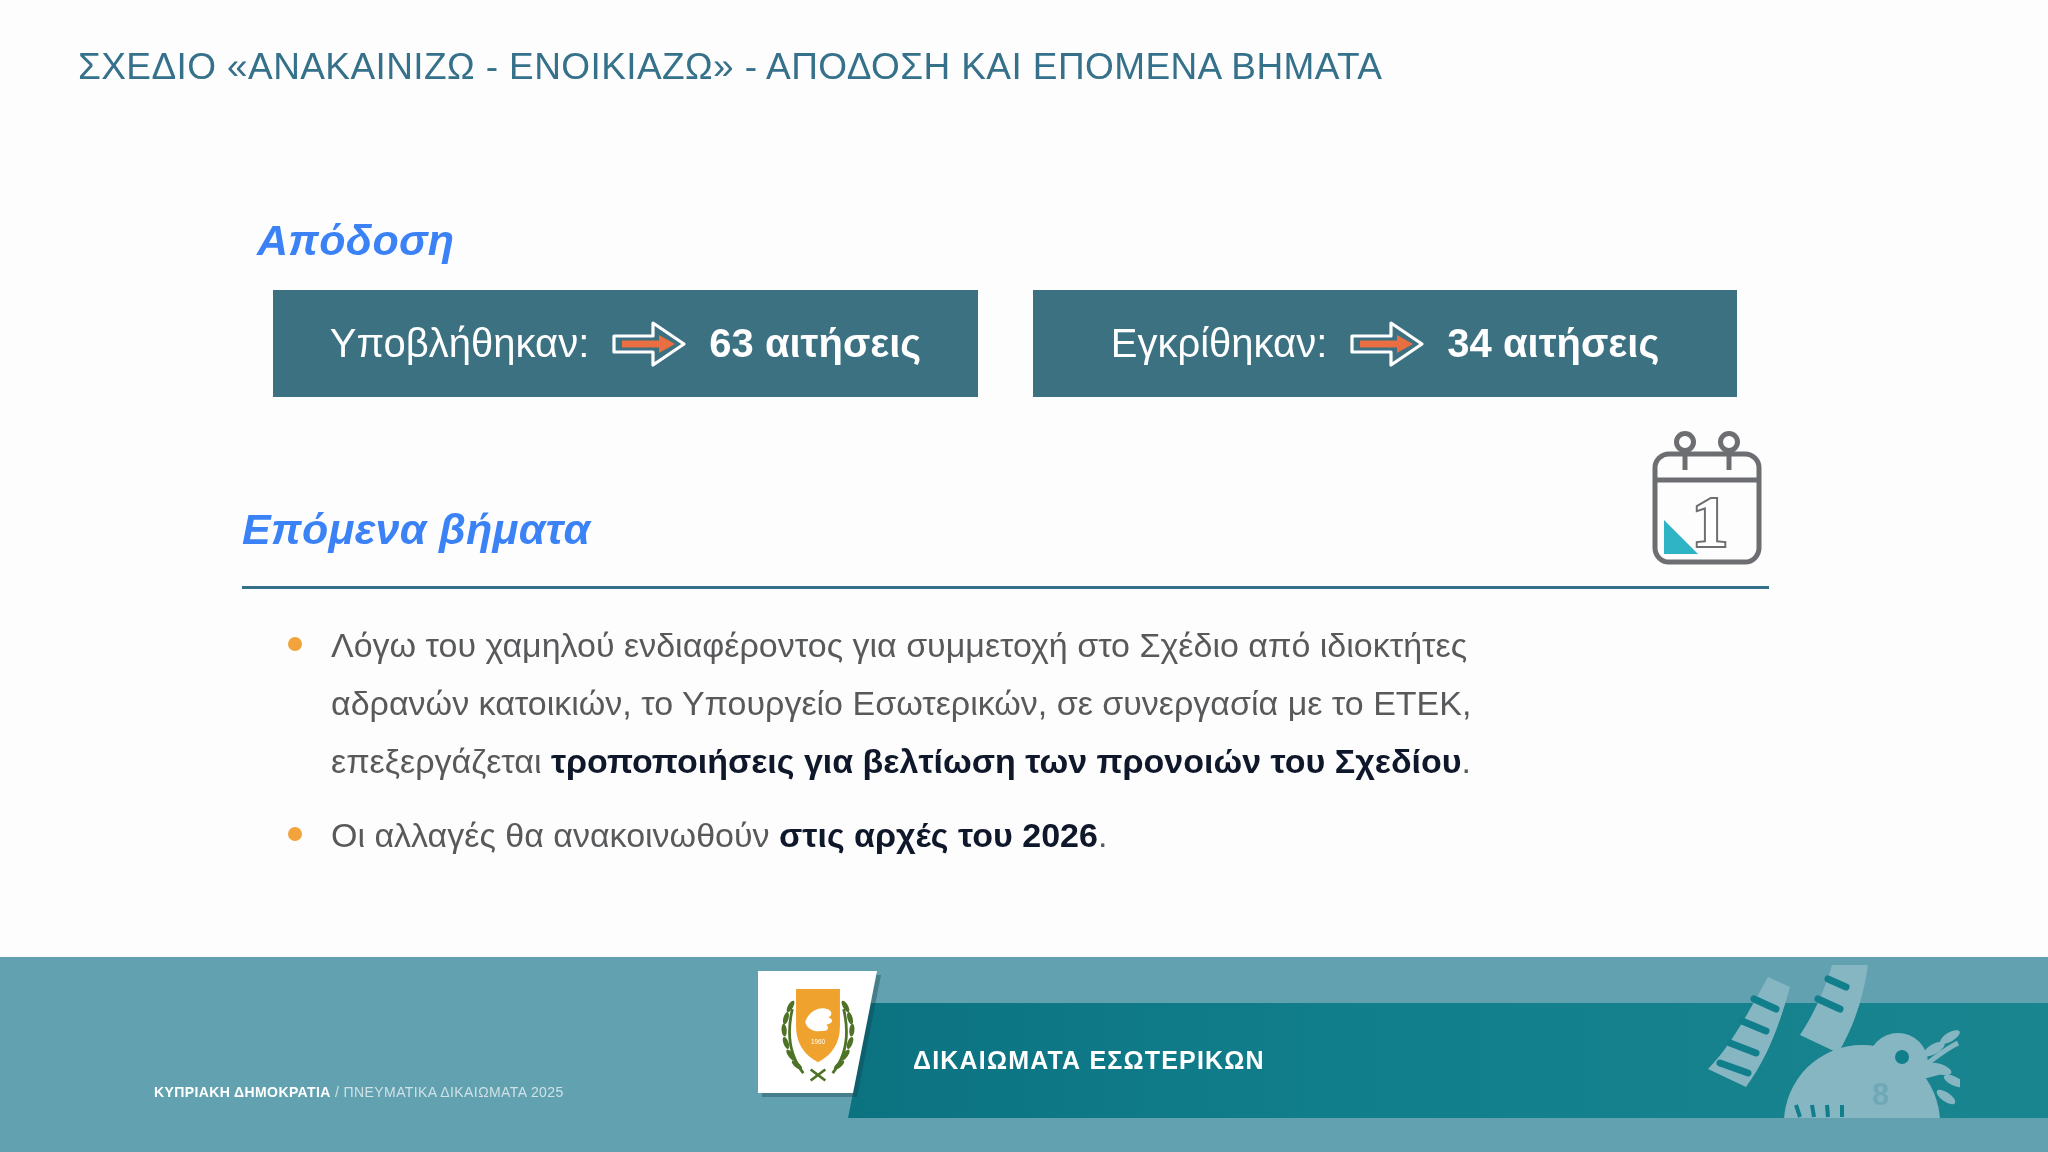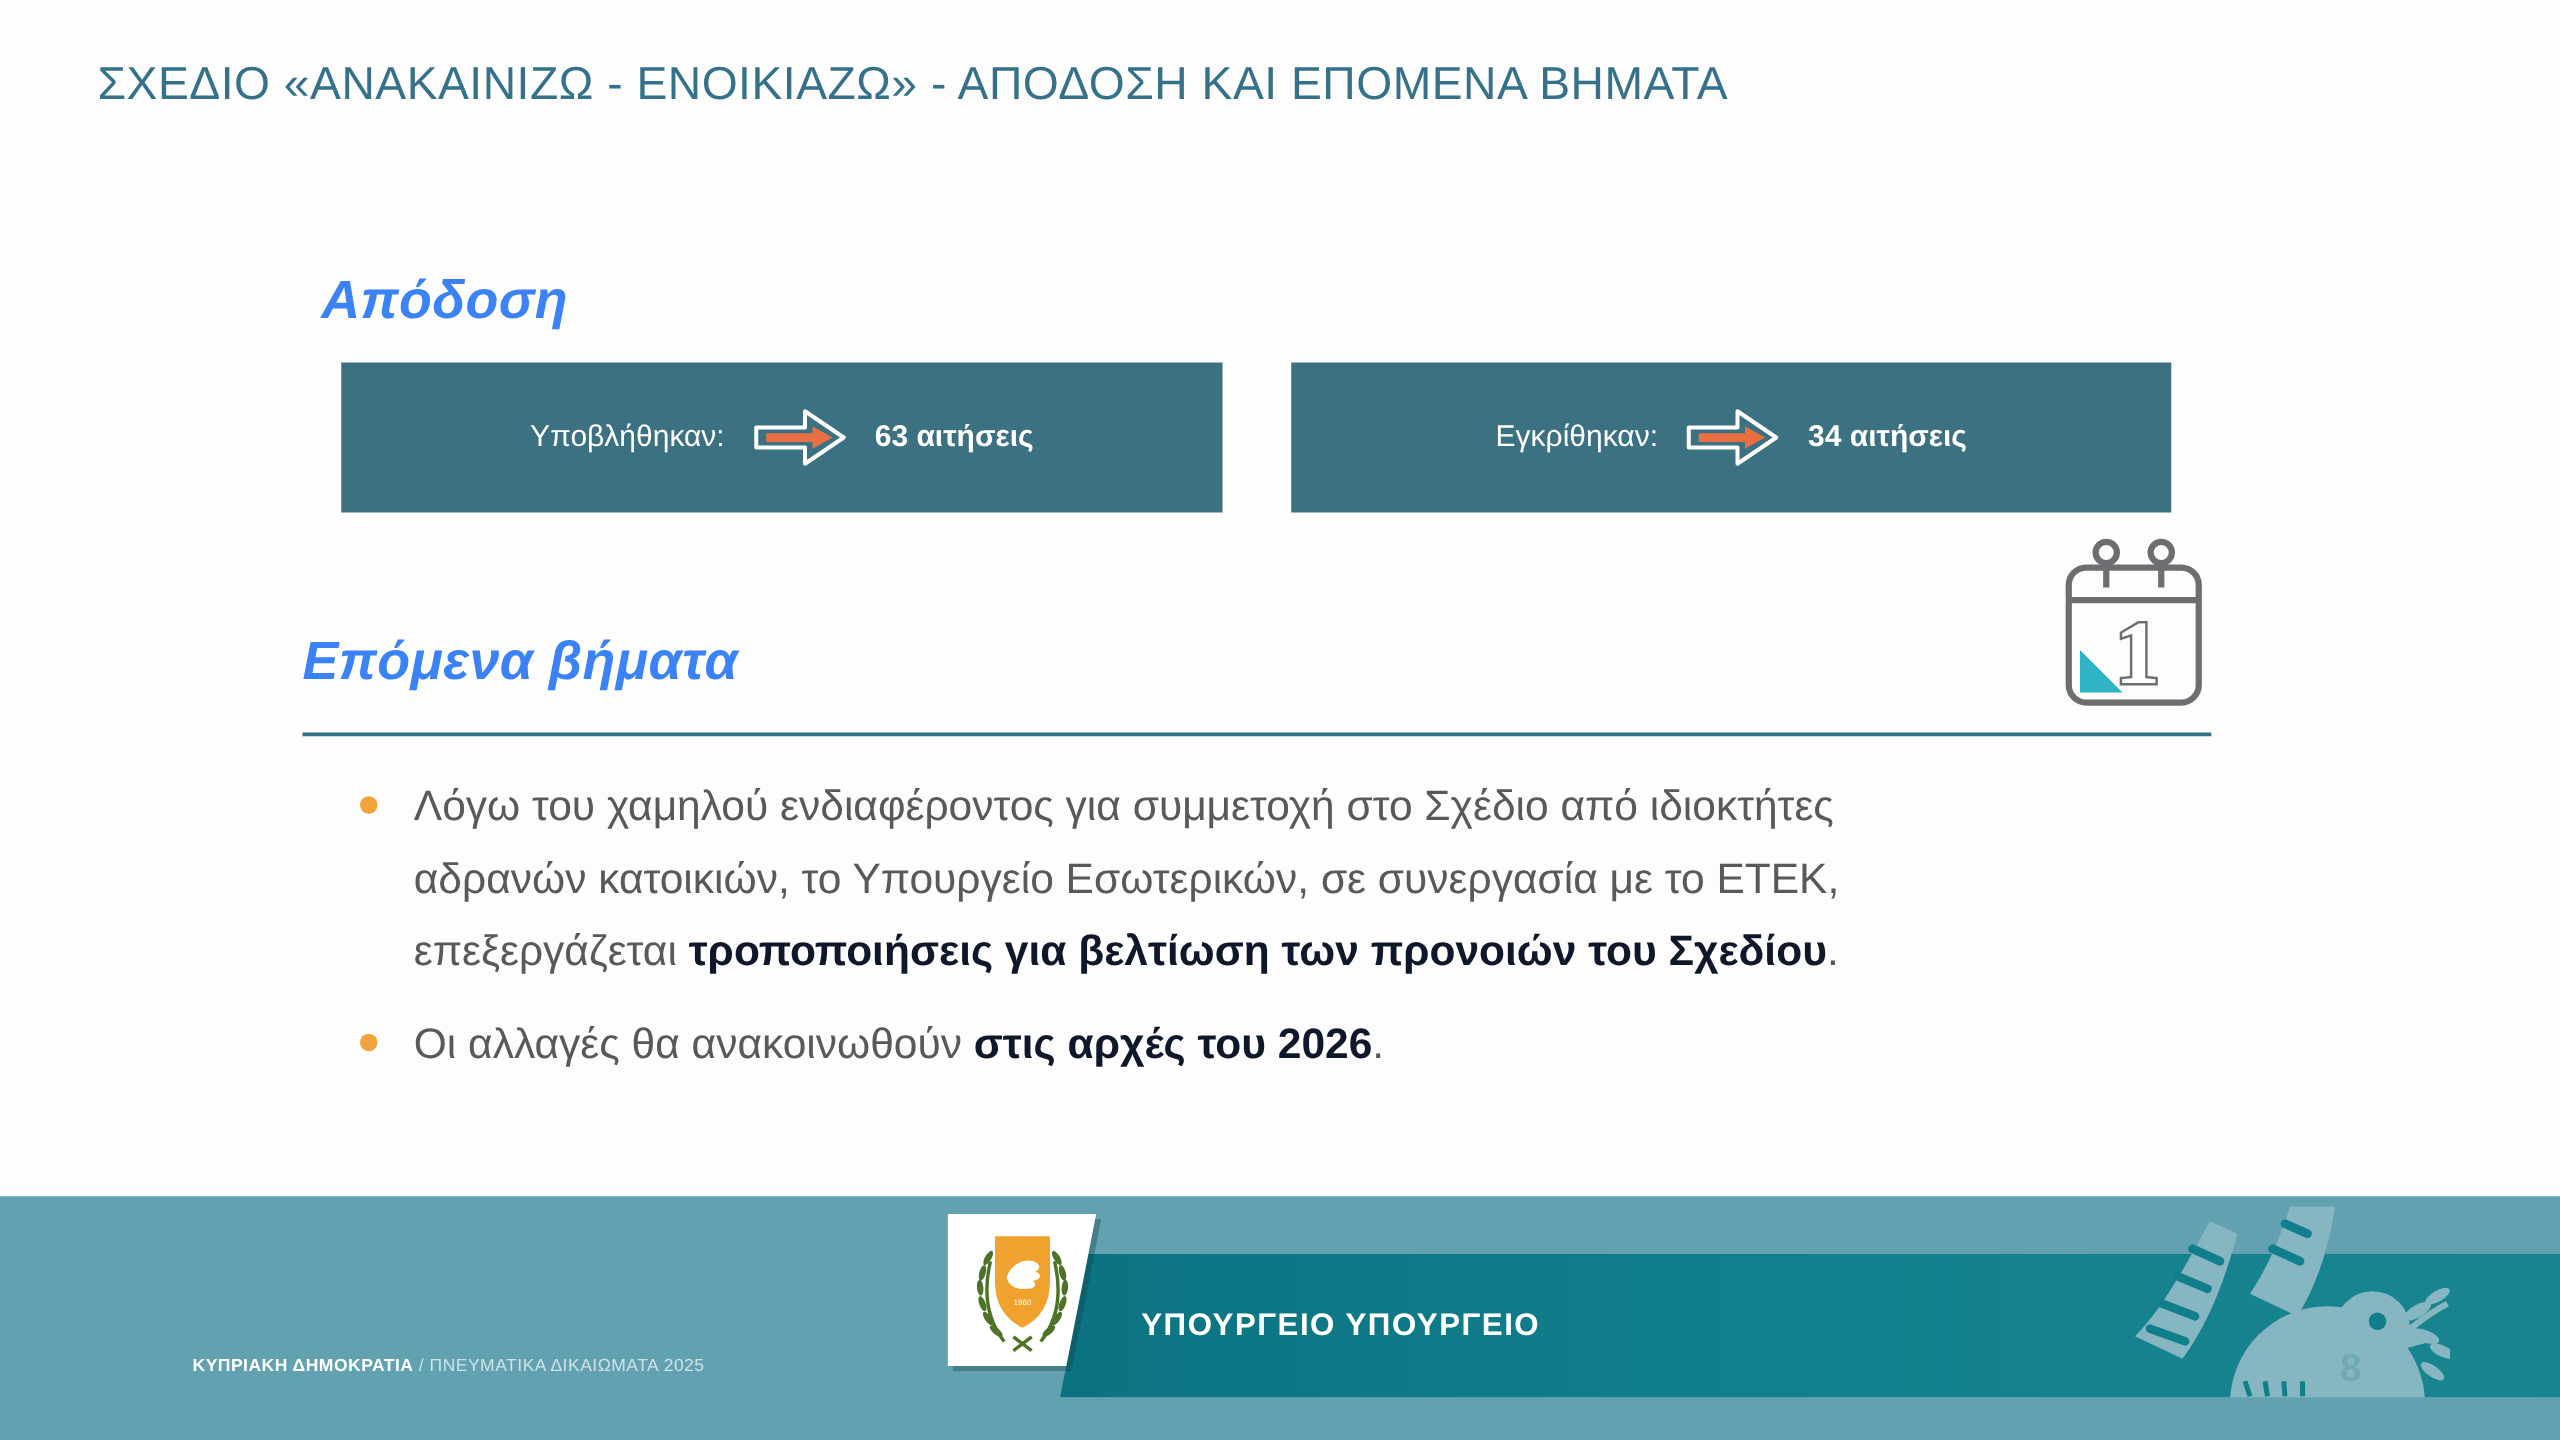--- a/index.html
+++ b/index.html
@@ -19,23 +19,23 @@
     color:#3b82f6;letter-spacing:.3px;
   }
   .h-apodosi{left:257px;top:216px;}
   .h-epomena{left:242px;top:505px;}
   .divider{
     position:absolute;left:242px;top:586px;width:1527px;height:3px;
     background:#35718A;
   }
   
   .stat-box{
-    position:absolute;top:290px;height:120px;background:#3B7181;
+    position:absolute;top:290px;height:107px;background:#3B7181;
     display:flex;align-items:center;justify-content:center;gap:20px;
-    color:#ffffff;font-size:24px;
+    color:#ffffff;font-size:40px;
   }
   .stat-box .value{font-weight:bold;}
   .box-1{left:273px;width:705px;}
   .box-2{left:1033px;width:704px;}
   .arrow-svg{display:block;}
   
   .calendar{position:absolute;left:1648px;top:428px;}
   
   .bullets{position:absolute;left:288px;top:616px;width:1500px;}
   .bullet-item{display:flex;margin-bottom:16px;}
@@ -146,21 +146,21 @@
         <span class="dot"></span>
         <div class="bullet-text">
           <div class="bullet-line"><span>Οι αλλαγές θα ανακοινωθούν </span><span class="hl">στις αρχές του 2026</span><span>.</span></div>
         </div>
       </div>
     </div>
 
   <div class="footer">
 
     <div class="band">
-      <div class="ministry">ΥΠΟΥΡΓΕΙΟ ΥΠΟΥΡΓΕΙΟ</div>
+      <div class="ministry">ΔΙΚΑΙΩΜΑΤΑ ΕΣΩΤΕΡΙΚΩΝ</div>
     </div>
 
     <div class="dove-wrap">
       <svg width="310" height="190" viewBox="0 0 310 190">
         <g fill="#87B6C3">
 
           <path d="M118 12 C98 48 80 82 58 104 L96 122 C118 92 130 58 140 22 Z"></path>
 
           <path d="M218 0 C214 30 204 62 188 88 L150 70 C166 46 176 20 182 0 Z"></path>
 

